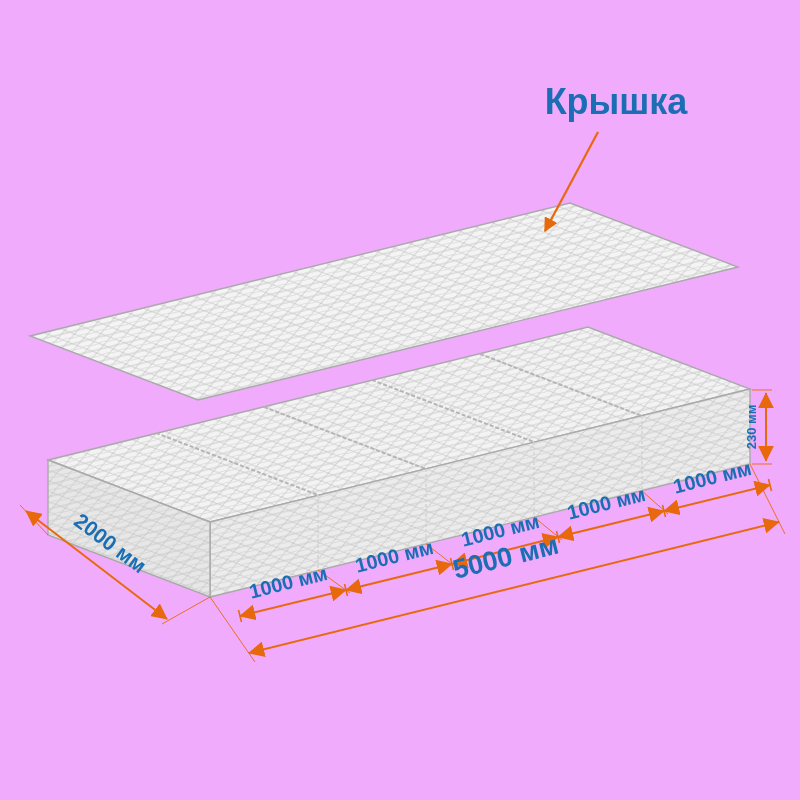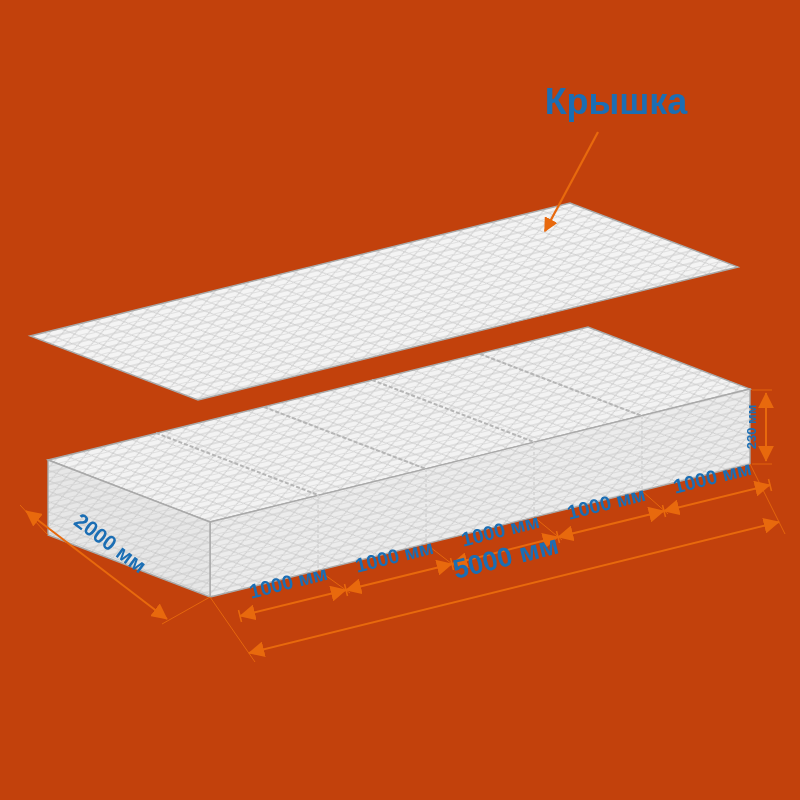--- a/index.html
+++ b/index.html
@@ -1,16 +1,16 @@
 <!DOCTYPE html>
 <html><head>
 <meta charset="utf-8">
 <style>
   html,body{margin:0;padding:0;background:#ffffff;}
-  .stage{width:800px;height:800px;position:relative;background:#c2410c;overflow:hidden;}
+  .stage{width:800px;height:800px;position:relative;background:#f0abfc;overflow:hidden;}
   svg{display:block;}
   text{font-family:"Liberation Sans","DejaVu Sans",sans-serif;font-weight:bold;}
   .mesh-face{stroke:#a9a9a9;stroke-width:1.4;}
   .face-base-top{fill:#f3f3f3;}
   .face-base-front{fill:#ececec;}
   .face-base-left{fill:#e7e7e7;}
   .face-base-lid{fill:#f4f4f4;}
   .partition{stroke:#b5b5b5;stroke-width:2;stroke-dasharray:4 2;fill:none;}
   .partition-front{stroke:#d2d2d2;stroke-width:1.5;stroke-dasharray:3 2;fill:none;}
   .dimline{stroke:#e8690d;stroke-width:2;fill:none;}

